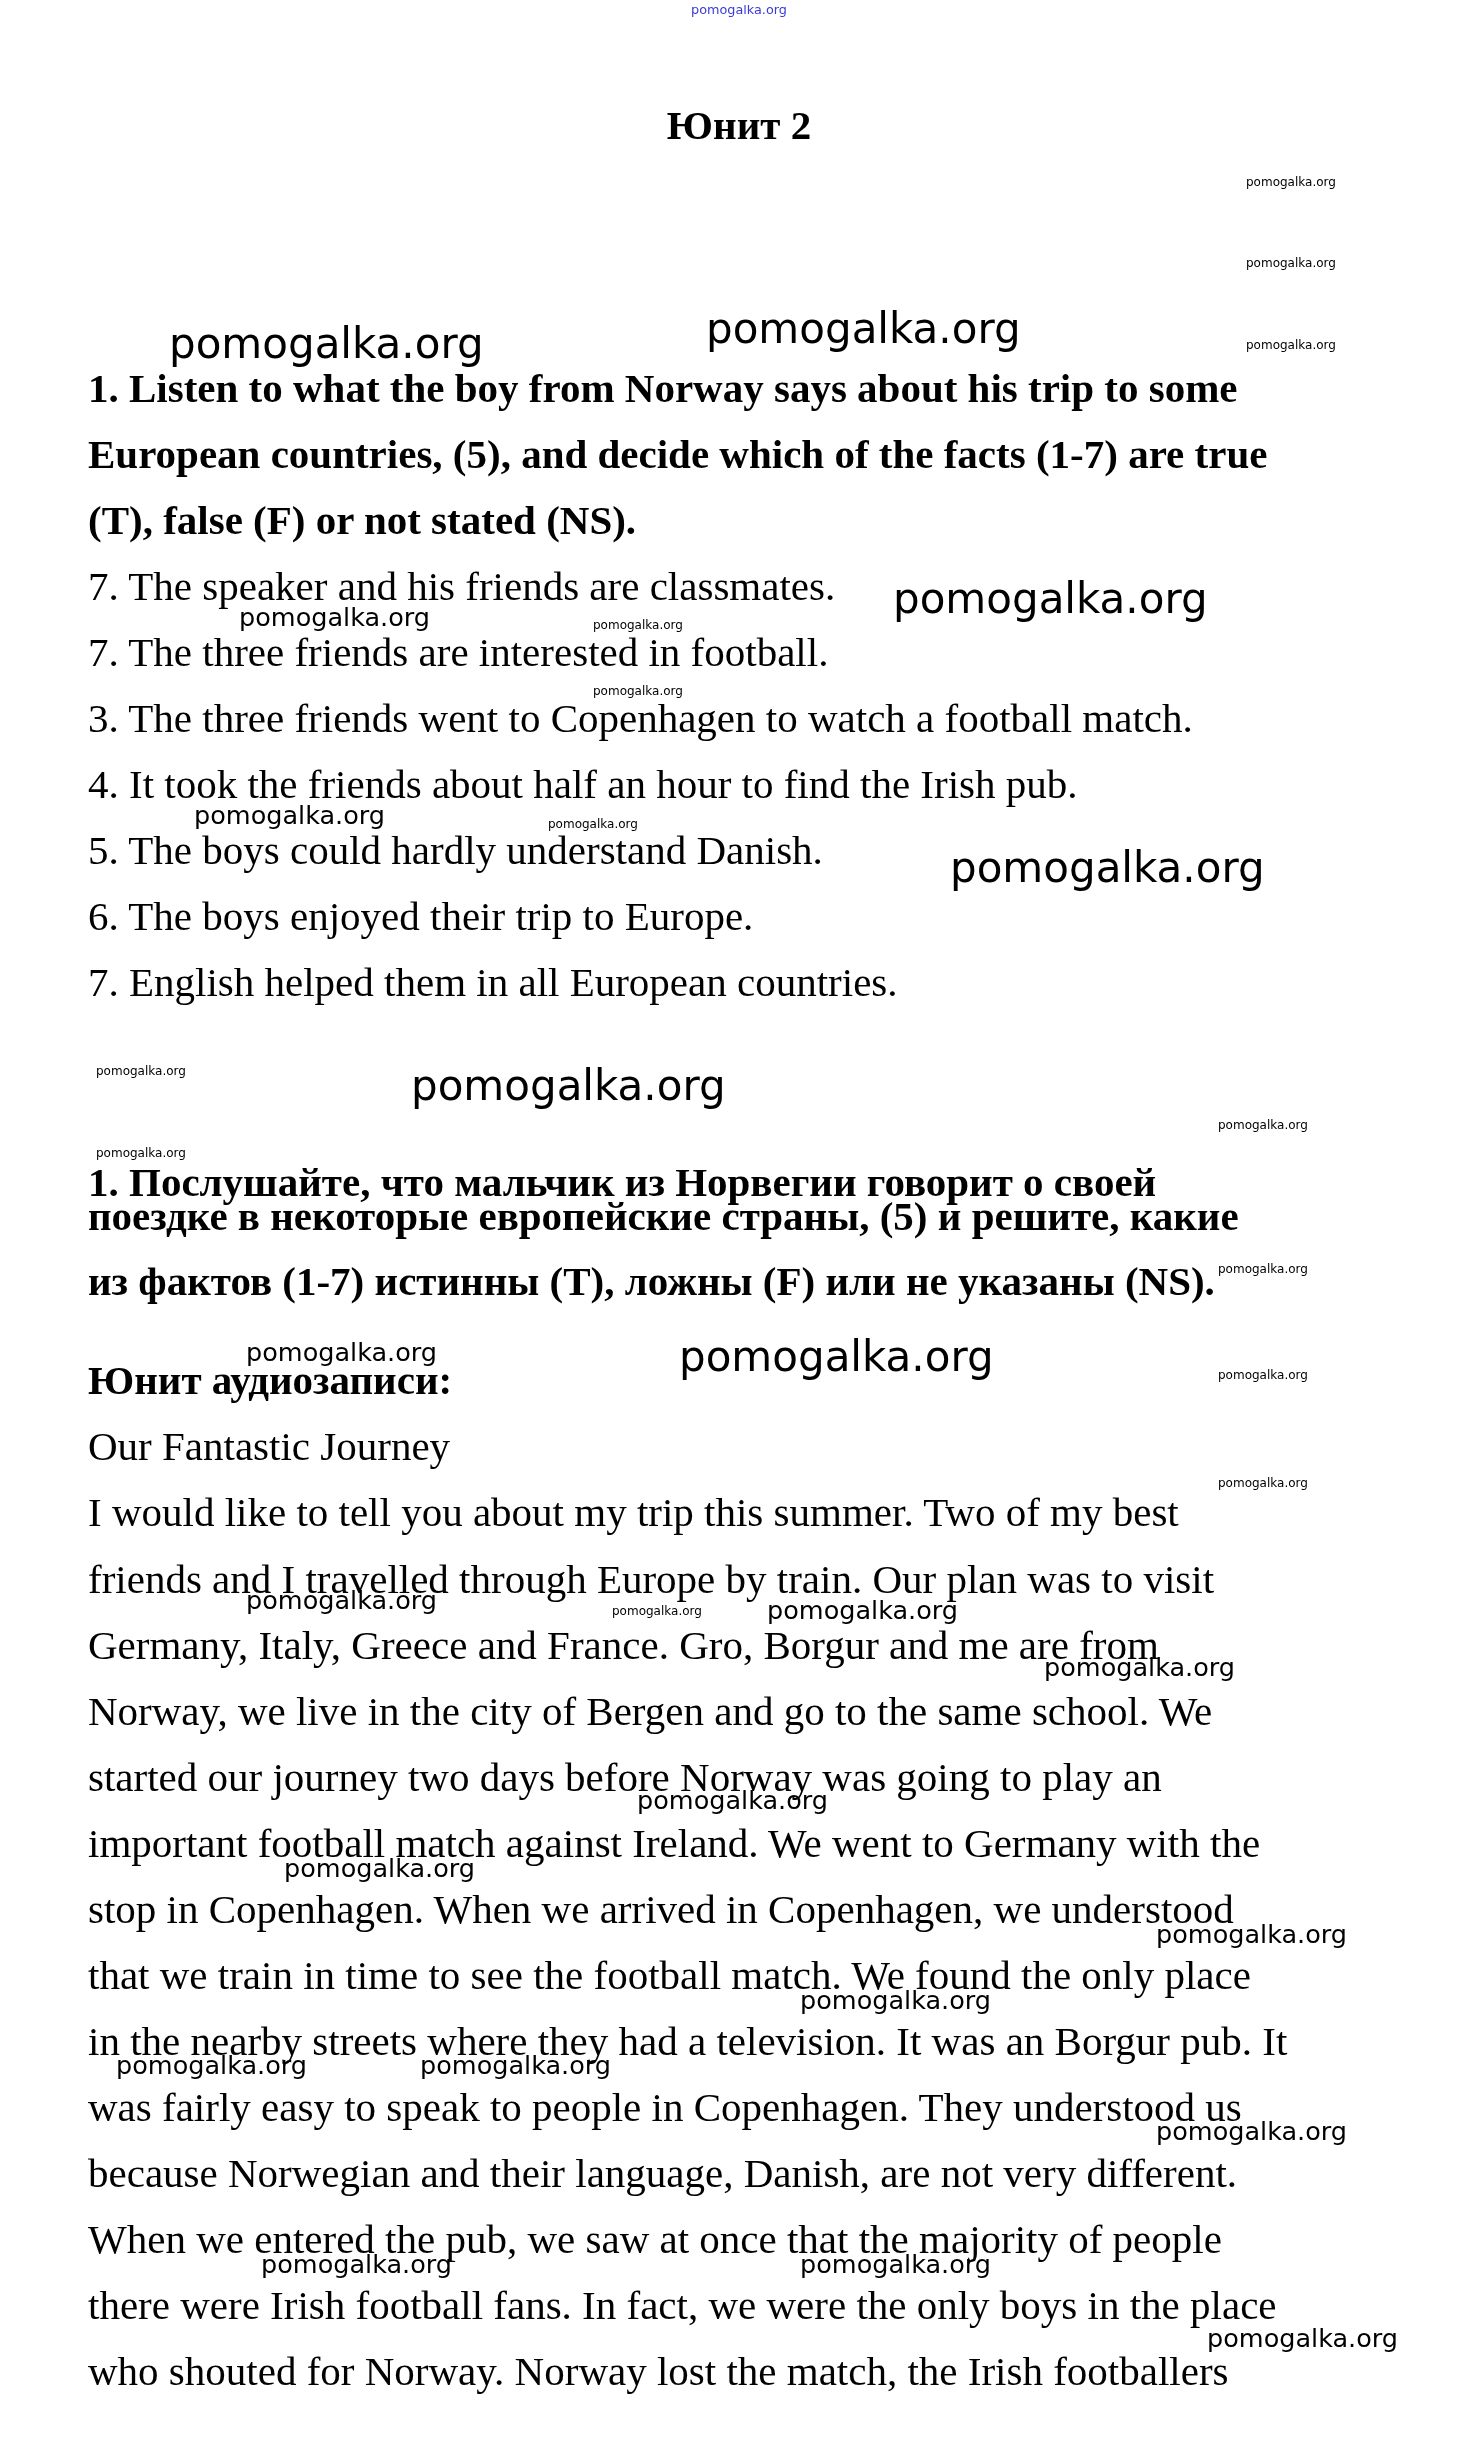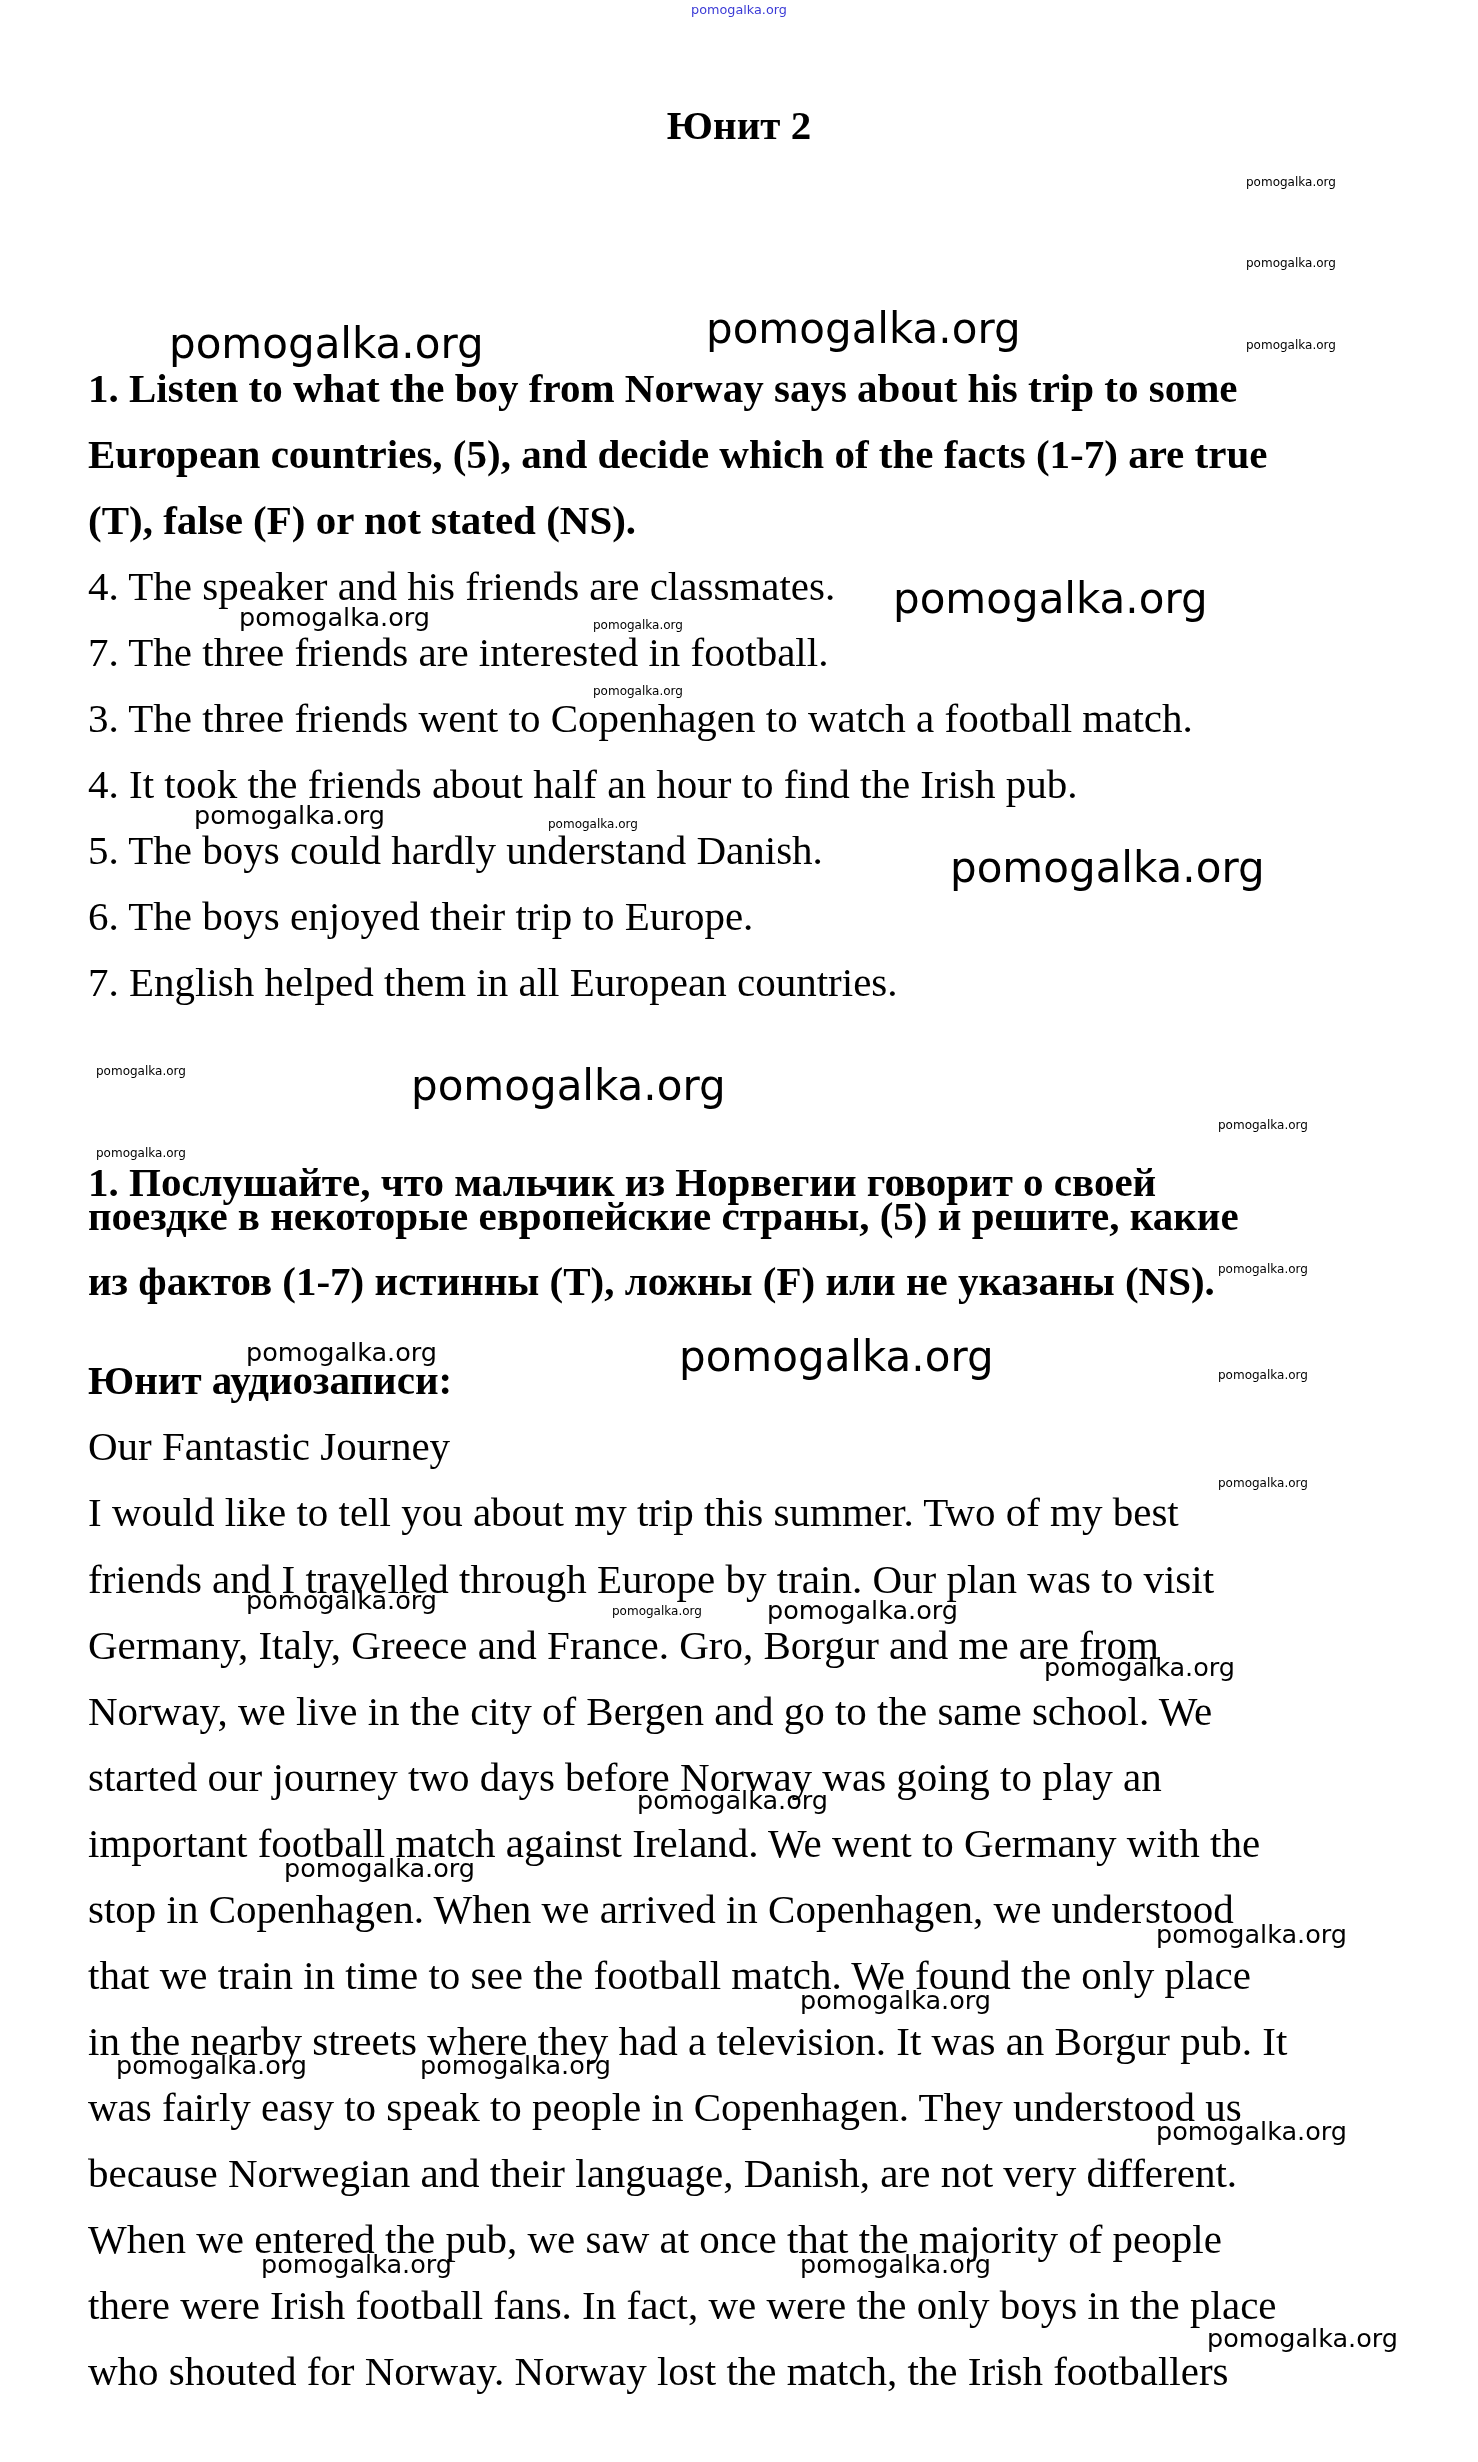--- a/index.html
+++ b/index.html
@@ -17,21 +17,21 @@
 <body>
 
 <div class="top-wm">pomogalka.org</div>
 
 <div class="title">Юнит 2</div>
 
 <div class="line b" style="top:368px">1. Listen to what the boy from Norway says about his trip to some</div>
 <div class="line b" style="top:434px">European countries, (5), and decide which of the facts (1-7) are true</div>
 <div class="line b" style="top:500px">(T), false (F) or not stated (NS).</div>
 
-<div class="line" style="top:566px">4. The speaker and his friends are classmates.</div>
+<div class="line" style="top:566px">7. The speaker and his friends are classmates.</div>
 <div class="line" style="top:632px">7. The three friends are interested in football.</div>
 <div class="line" style="top:698px">3. The three friends went to Copenhagen to watch a football match.</div>
 <div class="line" style="top:764px">4. It took the friends about half an hour to find the Irish pub.</div>
 <div class="line" style="top:830px">5. The boys could hardly understand Danish.</div>
 <div class="line" style="top:896px">6. The boys enjoyed their trip to Europe.</div>
 <div class="line" style="top:962px">7. English helped them in all European countries.</div>
 
 <div class="line b" style="top:1162px">1. Послушайте, что мальчик из Норвегии говорит о своей</div>
 <div class="line b" style="top:1196px">поездке в некоторые европейские страны, (5) и решите, какие</div>
 <div class="line b" style="top:1261px">из фактов (1-7) истинны (T), ложны (F) или не указаны (NS).</div>

